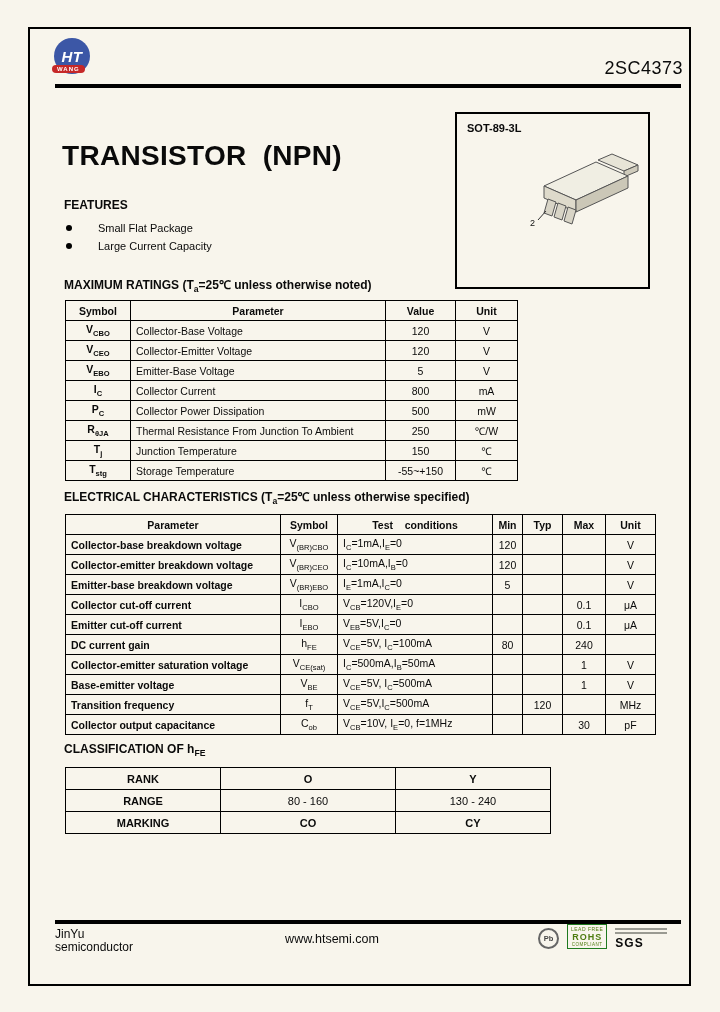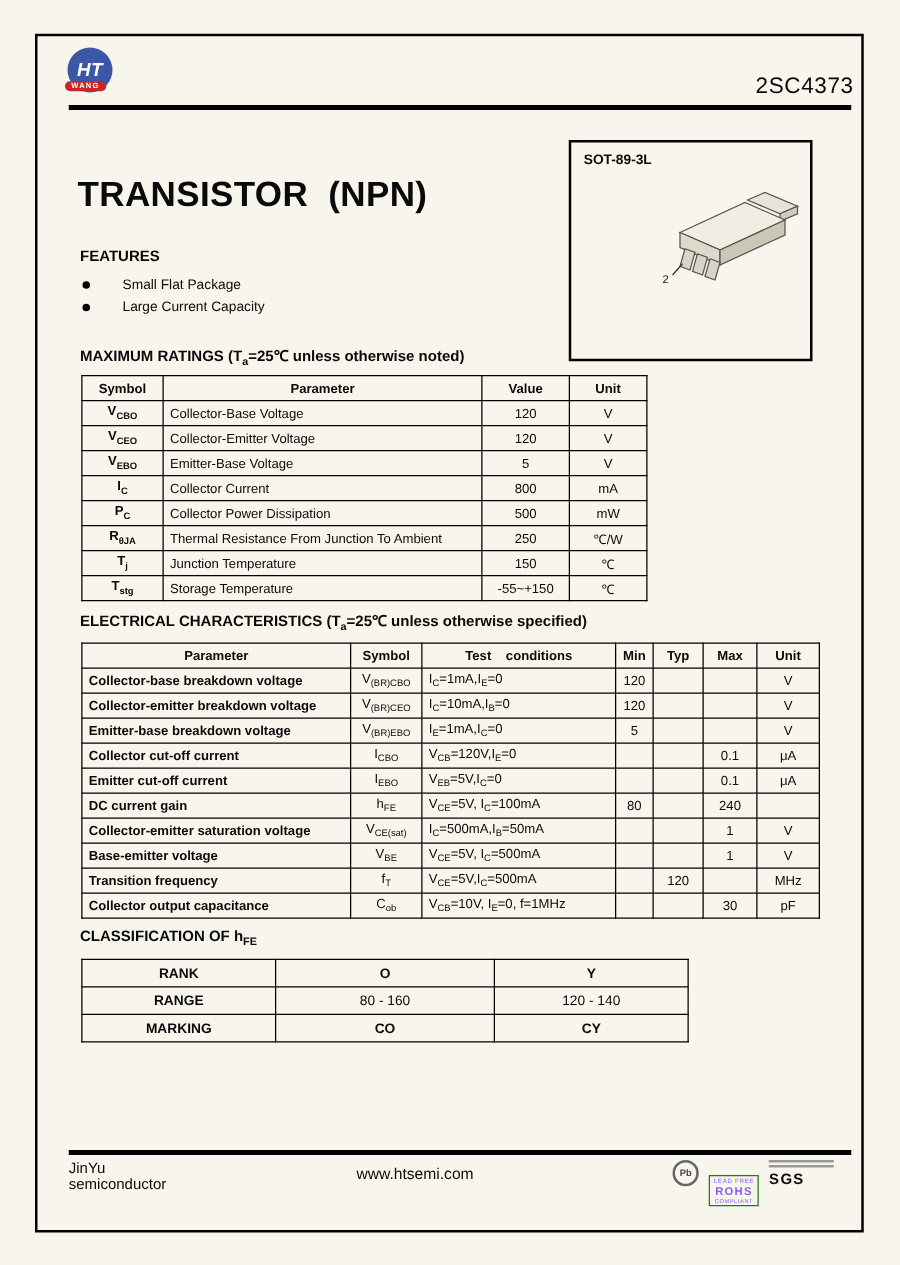--- a/index.html
+++ b/index.html
@@ -49,21 +49,21 @@
 
   .class-table{left:65px;top:767px;width:485px;}
   .class-table td{height:21px;text-align:center;font-size:11px;}
   .class-table tr:nth-child(odd) td{font-weight:bold;}
   .class-table td:first-child{font-weight:bold;}
 
   .footer-company{position:absolute;left:55px;top:928px;font-size:12px;line-height:13px;}
   .footer-site{position:absolute;left:262px;top:932px;width:140px;text-align:center;font-size:12.5px;}
   .footer-badges{position:absolute;left:538px;top:924px;display:flex;align-items:flex-start;gap:8px;}
   .pb-circle{width:17px;height:17px;border:2px solid #666;border-radius:50%;display:flex;align-items:center;justify-content:center;font-size:7.5px;font-weight:bold;color:#444;margin-top:4px;}
-  .rohs{text-align:center;color:#8b5cf6;border:1px solid #1f7a1f;padding:1px 3px;margin-top:16px;}
+  .rohs{text-align:center;color:#4d7c0f;border:1px solid #1f7a1f;padding:1px 3px;margin-top:0;}
   .rohs .lf{font-size:5px;letter-spacing:.5px;}
   .rohs .rh{font-size:9px;font-weight:bold;letter-spacing:1px;}
   .rohs .cp{font-size:4.5px;letter-spacing:.5px;}
   .sgs-block{width:52px;margin-top:2px;}
   .sgs-block .bar{height:2px;background:#9a9a92;margin:2px 0;}
   .sgs-block .sgs{font-weight:bold;font-size:12px;text-align:left;letter-spacing:1px;margin-top:2px;}
 </style>
 </head>
 <body>
 
@@ -313,21 +313,21 @@
     <tbody>
 
     <tr>
         <td>RANK</td>
         <td>O</td>
         <td>Y</td>
       </tr>
         <tr>
         <td>RANGE</td>
         <td>80 - 160</td>
-        <td>120 - 140</td>
+        <td>130 - 240</td>
       </tr>
         <tr>
         <td>MARKING</td>
         <td>CO</td>
         <td>CY</td>
       </tr>
       </tbody>
   </table>
 
   <div class="rule rule-bottom"></div>

